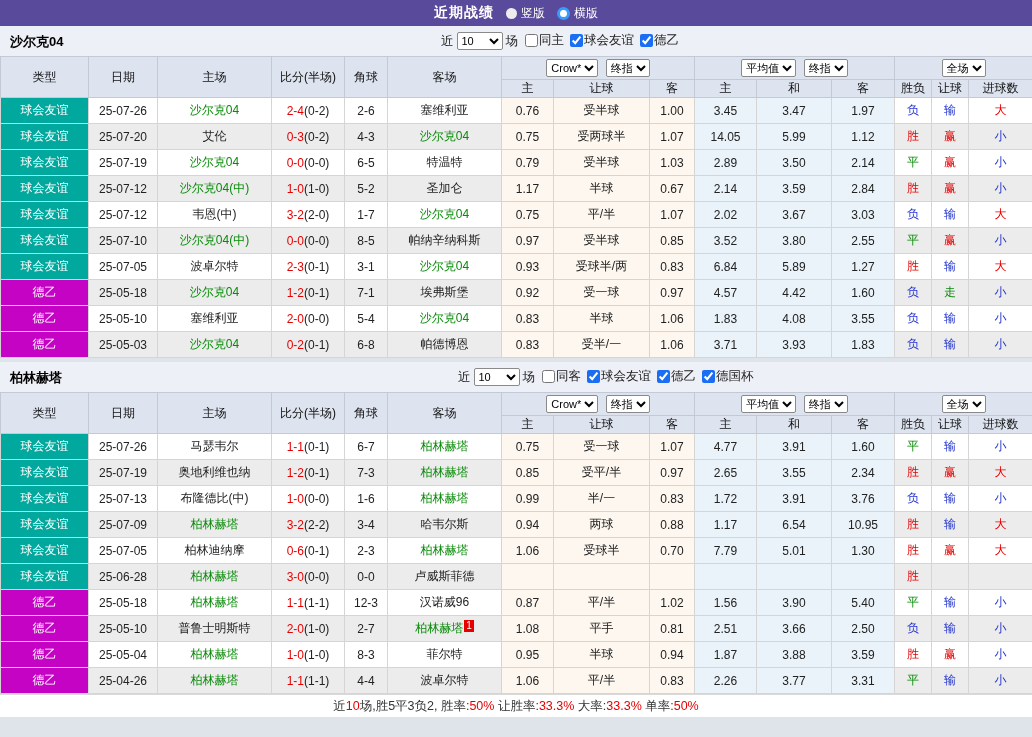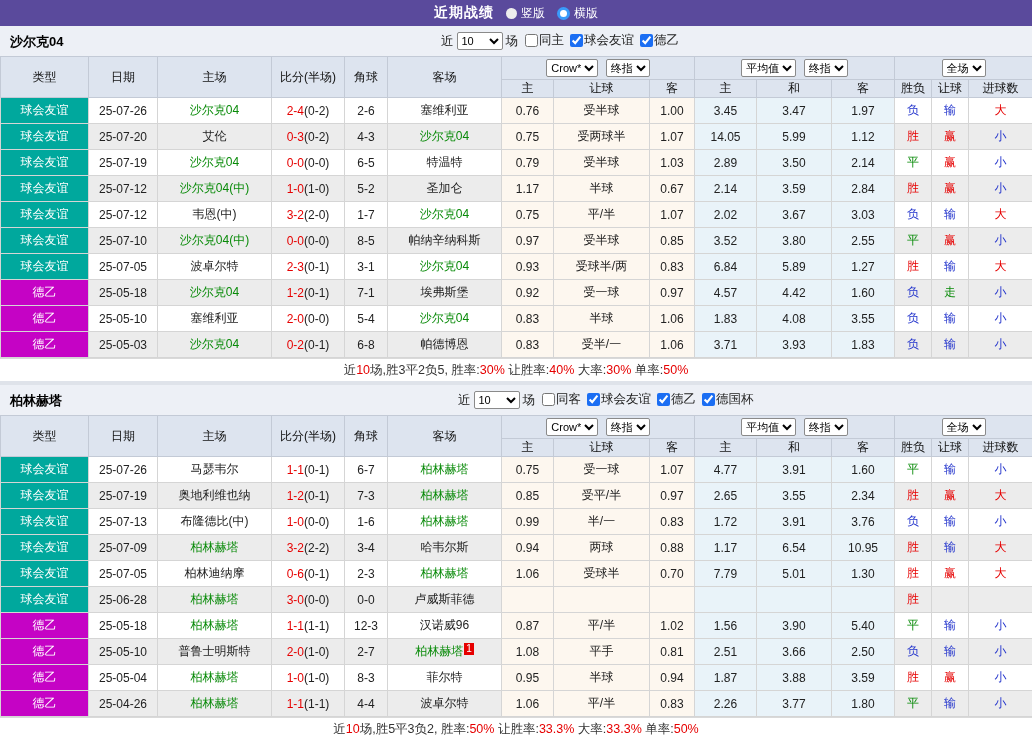--- a/index.html
+++ b/index.html
@@ -295,21 +295,20 @@
             <td class="c-crow">1.06</td>
             <td class="c-avg">3.71</td>
             <td class="c-avg">3.93</td>
             <td class="c-avg">1.83</td>
             <td class="plain" style="color: rgb(34, 51, 204);">负</td>
             <td class="plain" style="color: rgb(34, 51, 204);">输</td>
             <td class="plain" style="color: rgb(34, 51, 204);">小</td>
           </tr>
         </tbody>
     </table>
-    <div class="sum"><span>近</span><span class="red">10</span><span>场,胜3平2负5, 胜率:</span><span class="red">30%</span><span> 让胜率:</span><span class="red">40%</span><span> 大率:</span><span class="red">30%</span><span> 单率:</span><span class="red">50%</span></div>
   </div>
 
   <div class="sec">
     <div class="sec-head">
       <span class="team">柏林赫塔</span>
       <span class="controls">
         <span class="lbl near">近</span>
         <select class="count"><option>10</option></select>
         <span class="lbl games">场</span>
         <span class="filters"><label>
@@ -536,21 +535,21 @@
             <td class="plain">25-04-26</td>
             <td class="plain"><span class="g">柏林赫塔</span></td>
             <td class="plain"><span class="score-main">1-1</span><span class="score-half">(1-1)</span></td>
             <td class="plain">4-4</td>
             <td class="plain"><span>波卓尔特</span></td>
             <td class="c-crow">1.06</td>
             <td class="c-crow">平/半</td>
             <td class="c-crow">0.83</td>
             <td class="c-avg">2.26</td>
             <td class="c-avg">3.77</td>
-            <td class="c-avg">1.80</td>
+            <td class="c-avg">3.31</td>
             <td class="plain" style="color: rgb(8, 138, 8);">平</td>
             <td class="plain" style="color: rgb(34, 51, 204);">输</td>
             <td class="plain" style="color: rgb(34, 51, 204);">小</td>
           </tr>
         </tbody>
     </table>
     <div class="sum"><span>近</span><span class="red">10</span><span>场,胜5平3负2, 胜率:</span><span class="red">50%</span><span> 让胜率:</span><span class="red">33.3%</span><span> 大率:</span><span class="red">33.3%</span><span> 单率:</span><span class="red">50%</span></div>
   </div>
 </div>
 

